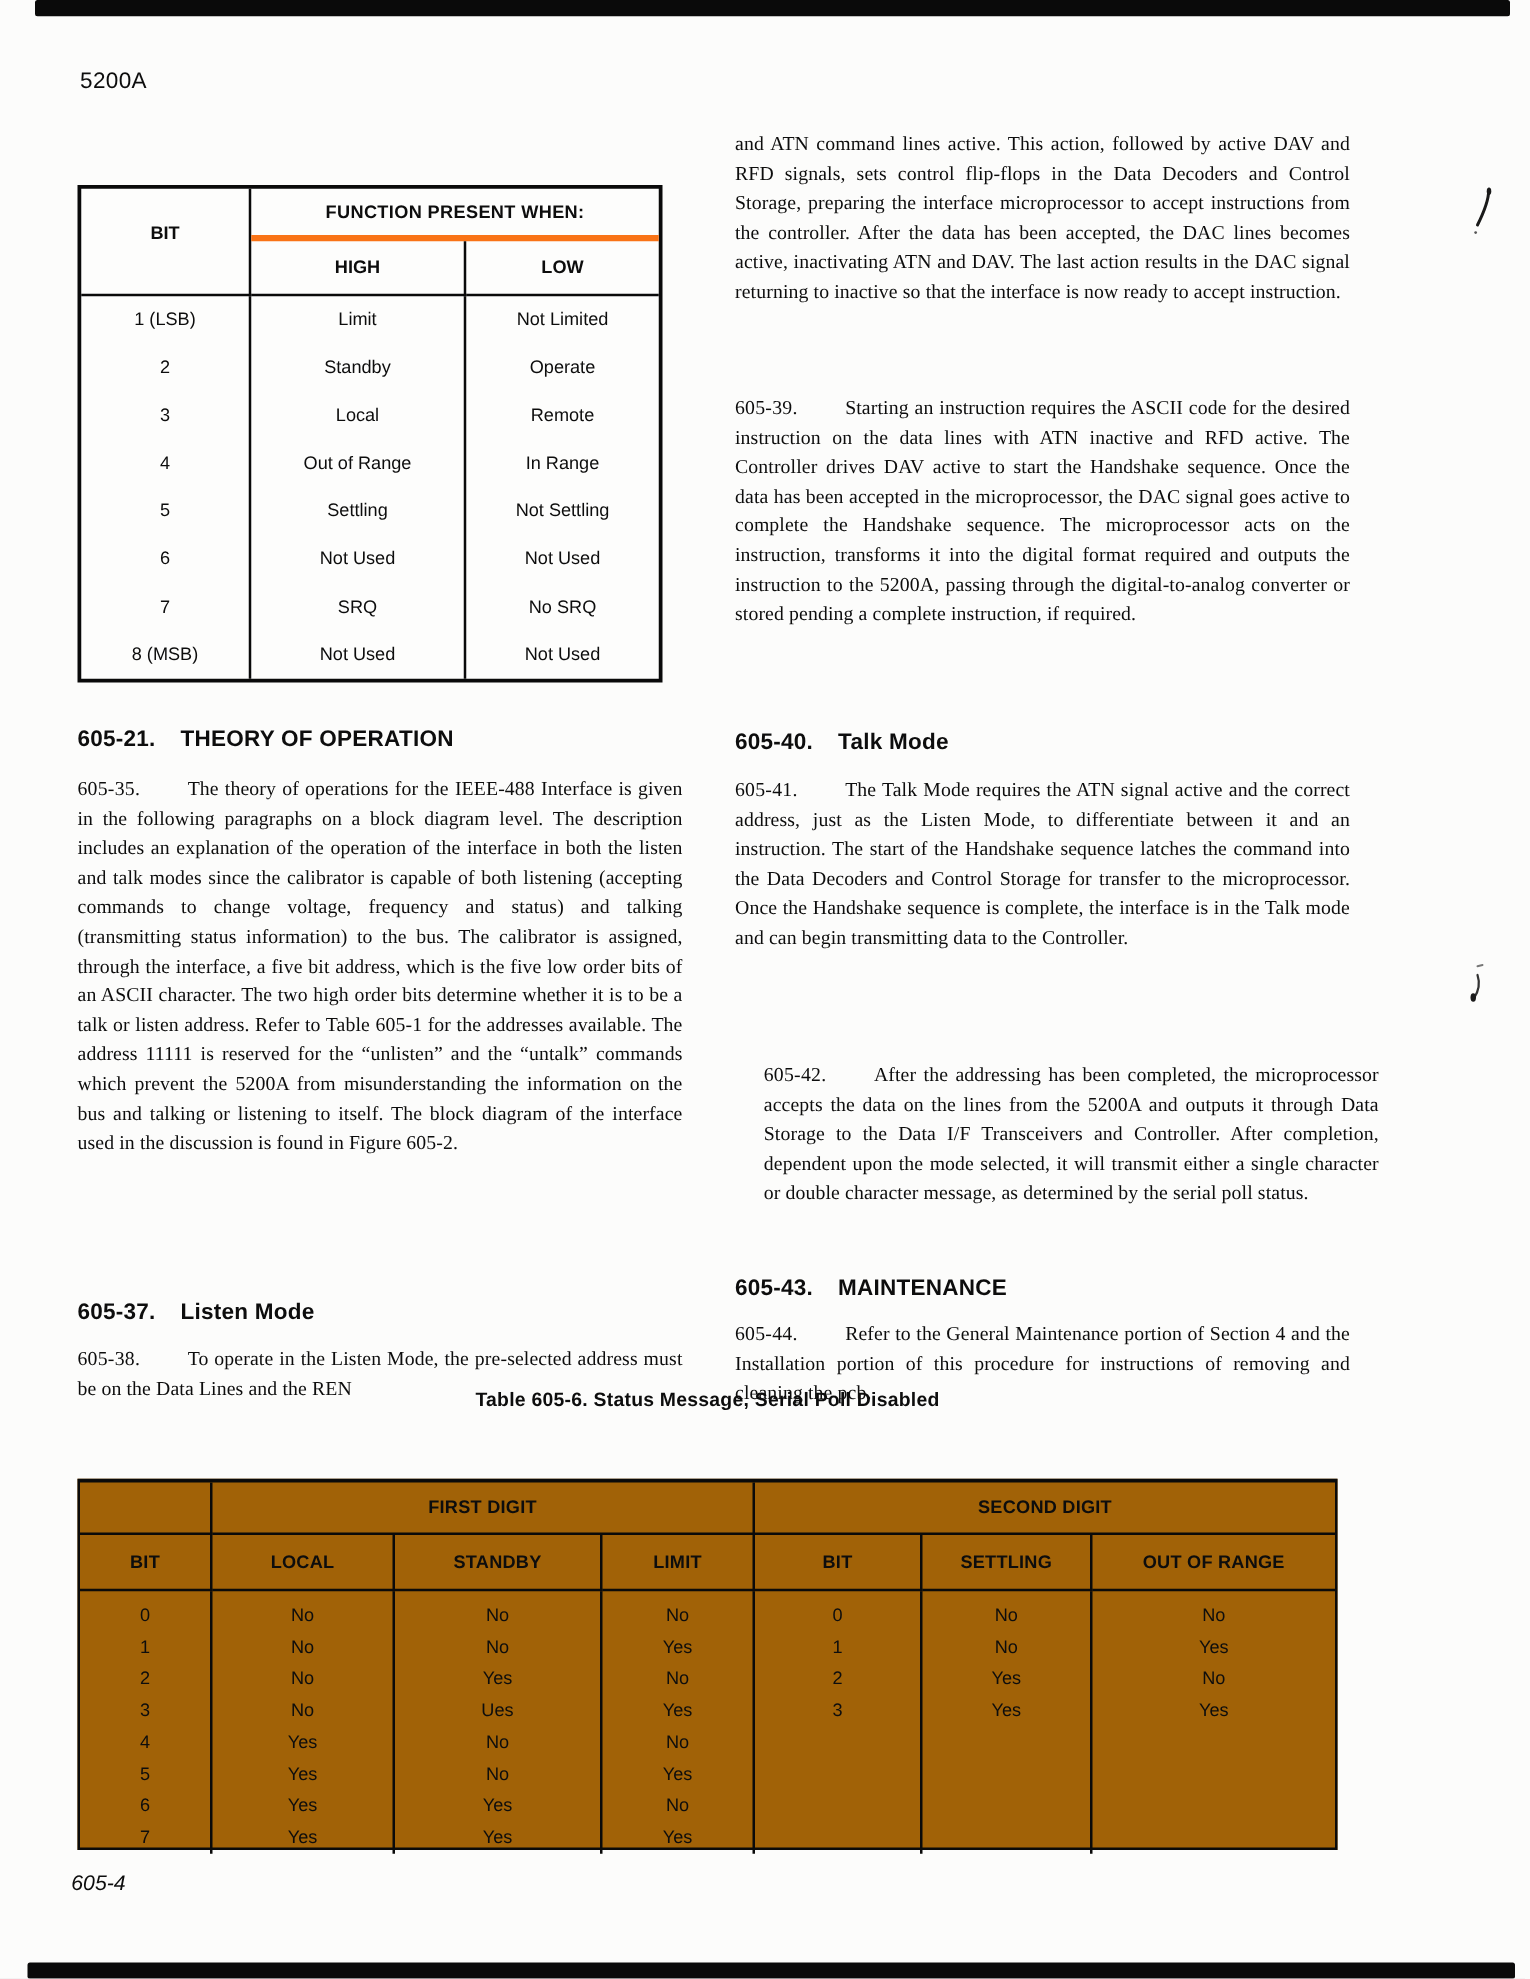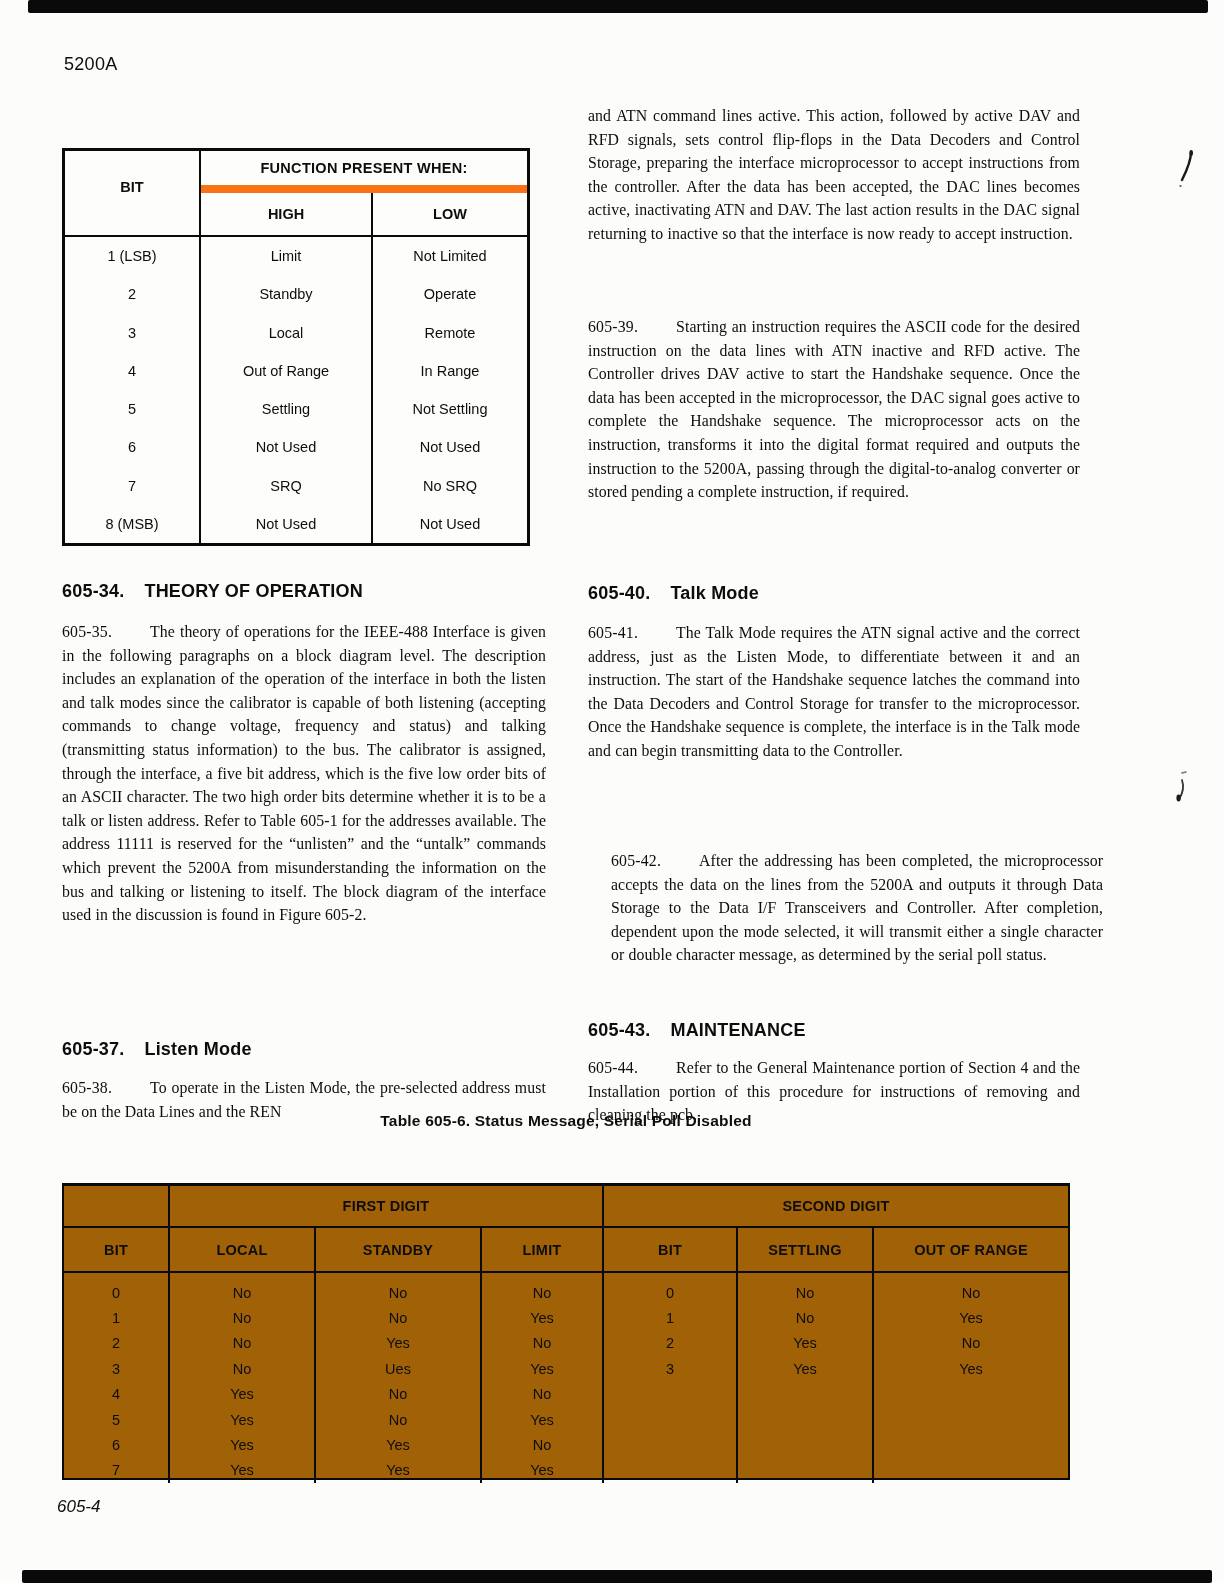--- a/index.html
+++ b/index.html
@@ -44,21 +44,21 @@
     box-sizing:border-box; border:3px solid #0a0a0a; background:#fdfdfc;
     display:grid;
     grid-template-columns:136px 172px 1fr;
     grid-template-rows:42px 44px 1fr;
     font-family:"Liberation Sans","DejaVu Sans",sans-serif;
     font-size:14.5px;
   }
   .t5 .hdr { font-weight:bold; display:flex; align-items:center; justify-content:center; }
   .t5-bit   { grid-column:1; grid-row:1 / 3; border-right:2px solid #0a0a0a; border-bottom:2px solid #0a0a0a;
               display:flex; align-items:flex-end; justify-content:center; padding-bottom:12px; font-weight:bold; }
-  .t5-group { grid-column:2 / 4; grid-row:1; border-bottom:8px solid #f97316; letter-spacing:.3px;text-align:center; }
+  .t5-group { grid-column:2 / 4; grid-row:1; border-bottom:5px solid #f97316; letter-spacing:.3px;text-align:center; }
   .t5-high  { grid-column:2; grid-row:2; border-right:2px solid #0a0a0a; border-bottom:2px solid #0a0a0a; }
   .t5-low   { grid-column:3; grid-row:2; border-bottom:2px solid #0a0a0a; }
   .t5 .dcol { grid-row:3; display:grid; grid-template-rows:repeat(8,1fr); }
   .t5-c0 { grid-column:1; border-right:2px solid #0a0a0a; }
   .t5-c1 { grid-column:2; border-right:2px solid #0a0a0a; }
   .t5-c2 { grid-column:3; }
   .t5 .ln { display:flex; align-items:center; justify-content:center; }
 
   
   .col-block { position:absolute; }
@@ -150,21 +150,21 @@
       <div class="ln">Remote</div>
       <div class="ln">In Range</div>
       <div class="ln">Not Settling</div>
       <div class="ln">Not Used</div>
       <div class="ln">No SRQ</div>
       <div class="ln">Not Used</div>
     </div>
   </div>
 
   <h2 class="sect-h" style="left:62px;top:581px;">
-    <span>605-34.</span><span class="hgap"></span><span>THEORY OF OPERATION</span>
+    <span>605-21.</span><span class="hgap"></span><span>THEORY OF OPERATION</span>
   </h2>
 
   <div class="col-block" style="left:62px;top:620px;width:484px;">
     <p class="para">
       <span class="pnum">605-35.</span><span class="pgap"></span><span>The theory of operations for the IEEE-488 Interface is given in the following paragraphs on a block diagram level. The description includes an explanation of the operation of the interface in both the listen and talk modes since the calibrator is capable of both listening (accepting commands to change voltage, frequency and status) and talking (transmitting status information) to the bus. The calibrator is assigned, through the interface, a five bit address, which is the five low order bits of an ASCII character. The two high order bits determine whether it is to be a talk or listen address. Refer to Table 605-1 for the addresses available. The address 11111 is reserved for the “unlisten” and the “untalk” commands which prevent the 5200A  from misunderstanding the information on the bus and talking or listening to itself. The block diagram of the interface used in the discussion is found in Figure 605-2.</span>
     </p>
   </div>
 
   <h2 class="sect-h" style="left:62px;top:1039px;">
     <span>605-37.</span><span class="hgap"></span><span>Listen Mode</span>

